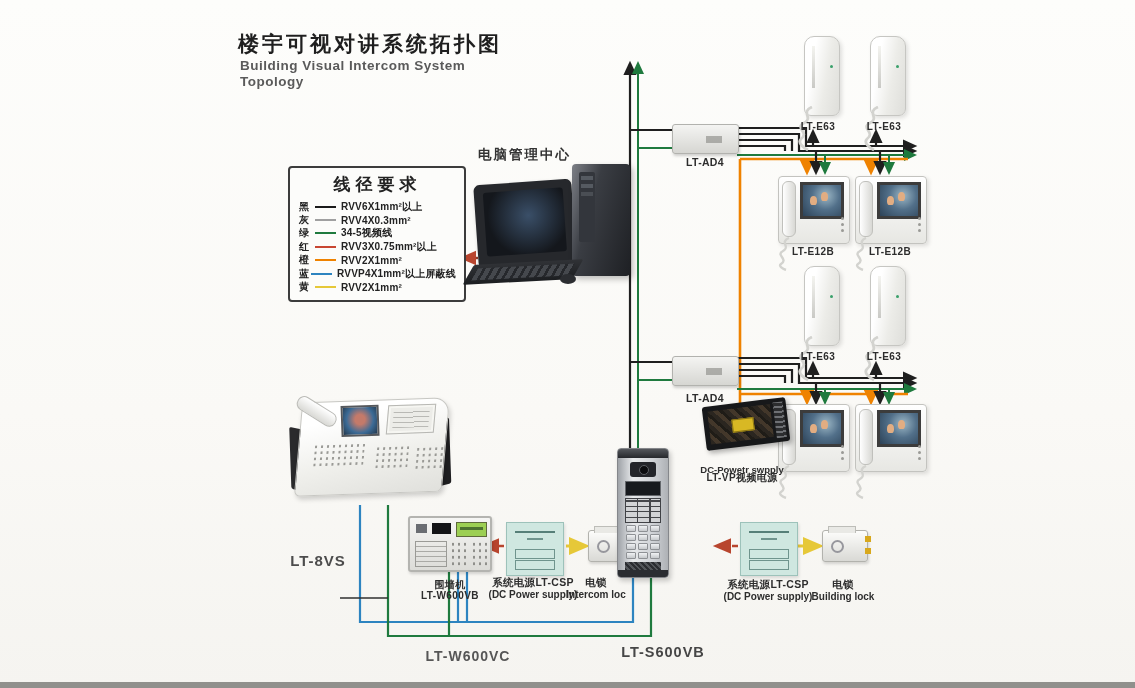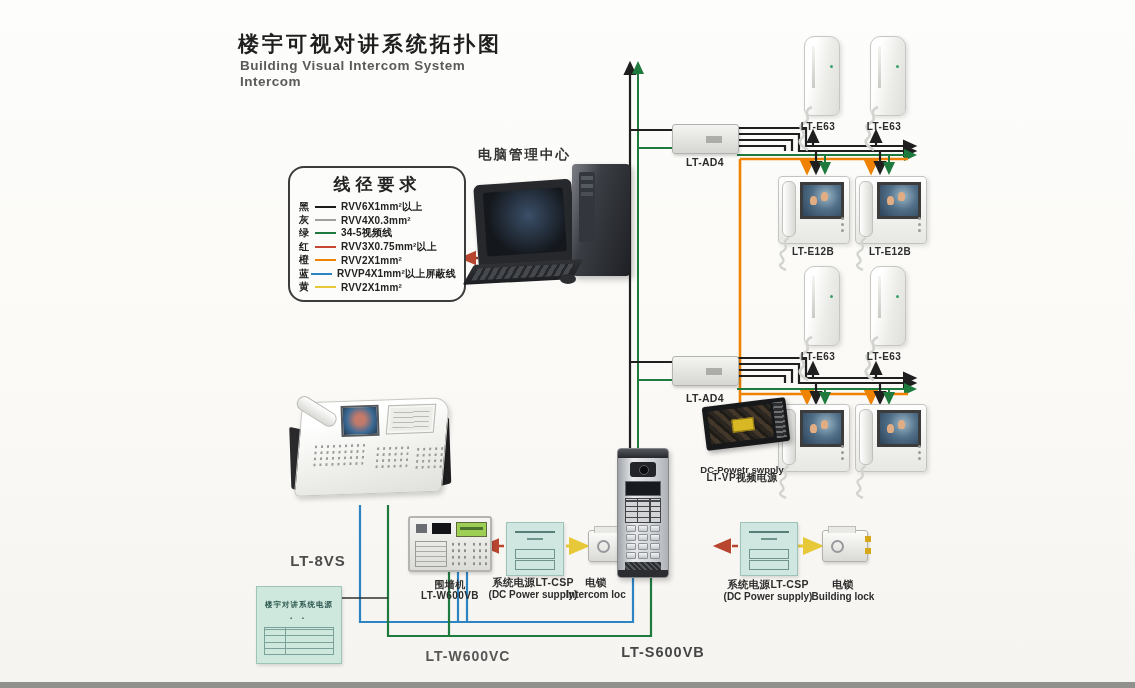--- a/index.html
+++ b/index.html
@@ -4,21 +4,21 @@
 <style>
   html,body{margin:0;padding:0;background:#e9e9e6;}
   #canvas{position:relative;width:1135px;height:688px;margin:0 auto;overflow:hidden;
     background:linear-gradient(180deg,#fdfdfb 0%,#faf9f6 60%,#f5f4f0 100%);
     font-family:"Liberation Sans","DejaVu Sans",sans-serif;color:#2b2b2b;}
   .abs{position:absolute;}
   
   .title-zh{left:238px;top:30px;font-size:21px;font-weight:bold;letter-spacing:3px;color:#1f1f1f;}
   .title-en{left:240px;font-size:13.5px;font-weight:bold;color:#5a5a5a;letter-spacing:.5px;}
   
-  .legend{left:288px;top:166px;width:178px;height:136px;border:2.5px solid #3c3c3c;border-radius:16px;
+  .legend{left:288px;top:166px;width:178px;height:136px;border:2.5px solid #3c3c3c;border-radius:4px;
     background:#fcfcfa;box-sizing:border-box;padding:5px 8px 4px 9px;}
   .lg-title{text-align:center;font-size:17px;font-weight:bold;letter-spacing:5px;color:#222;margin-bottom:4px;}
   .lg-row{display:flex;align-items:center;height:13.4px;font-size:10px;font-weight:bold;color:#222;white-space:nowrap;}
   .lg-name{width:14px;}
   .lg-line{width:21px;height:2px;margin:0 5px 0 2px;flex:none;}
   .lg-spec{letter-spacing:.2px;}
   
   .pc{left:468px;top:162px;width:190px;height:130px;}
   .pc-tower{position:absolute;left:104px;top:2px;width:58px;height:112px;border-radius:4px;
     background:linear-gradient(105deg,#7d8087 0%,#3a3d43 35%,#1e2024 100%);box-shadow:3px 3px 6px rgba(0,0,0,.25);}
@@ -216,21 +216,21 @@
   <path d="M504,546 H486" stroke="#b8452e" stroke-width="2.6" stroke-dasharray="6 3" fill="none" marker-end="url(#ar)"></path>
   <path d="M566,546 H584" stroke="#e6c838" stroke-width="3" fill="none" marker-end="url(#ay)"></path>
   <path d="M738,546 H718" stroke="#b8452e" stroke-width="2.6" stroke-dasharray="6 3" fill="none" marker-end="url(#ar)"></path>
   <path d="M798,546 H818" stroke="#e6c838" stroke-width="3" fill="none" marker-end="url(#ay)"></path>
 
   <path d="M478,258 H464" stroke="#8d3a28" stroke-width="2.4" fill="none" marker-end="url(#ar)"></path>
 </svg>
 
 <div class="abs title-en" style="top:58px">Building Visual Intercom System</div>
 <div class="abs title-zh">楼宇可视对讲系统拓扑图</div>
-<div class="abs title-en" style="top:74px">Intercom</div>
+<div class="abs title-en" style="top:74px">Topology</div>
 
 <div class="abs legend">
   <div class="lg-title">线径要求</div>
   <div class="lg-row">
         <span class="lg-name">黑</span>
         <span class="lg-line" style="background:#1b1b1b"></span>
         <span class="lg-spec">RVV6X1mm²以上</span>
       </div>
   <div class="lg-row">
         <span class="lg-name">灰</span>
@@ -388,24 +388,20 @@
   <div class="c-top"></div>
   <div class="c-handset"></div>
   <div class="c-screen"></div>
   <div class="c-panelR"></div>
   <div class="c-kp c-kp1"></div>
   <div class="c-kp c-kp2"></div>
   <div class="c-kp c-kp3"></div>
 </div>
 <div class="abs lbl lbl-big" style="left:278px;top:552px;width:80px">LT-8VS</div>
 
-<div class="abs pwrbox">
-  <div class="pb-title">楼宇对讲系统电源</div>
-  <div class="pb-table"></div>
-</div>
 
 <div class="abs wallunit">
   <div class="wu-chip"></div>
   <div class="wu-disp"></div>
   <div class="wu-lcd"></div>
   <div class="wu-table"></div>
   <div class="wu-kp wu-kp1"></div>
   <div class="wu-kp wu-kp2"></div>
 </div>
 <div class="abs lbl lbl-s" style="left:404px;top:578px;width:92px">围墙机</div>

